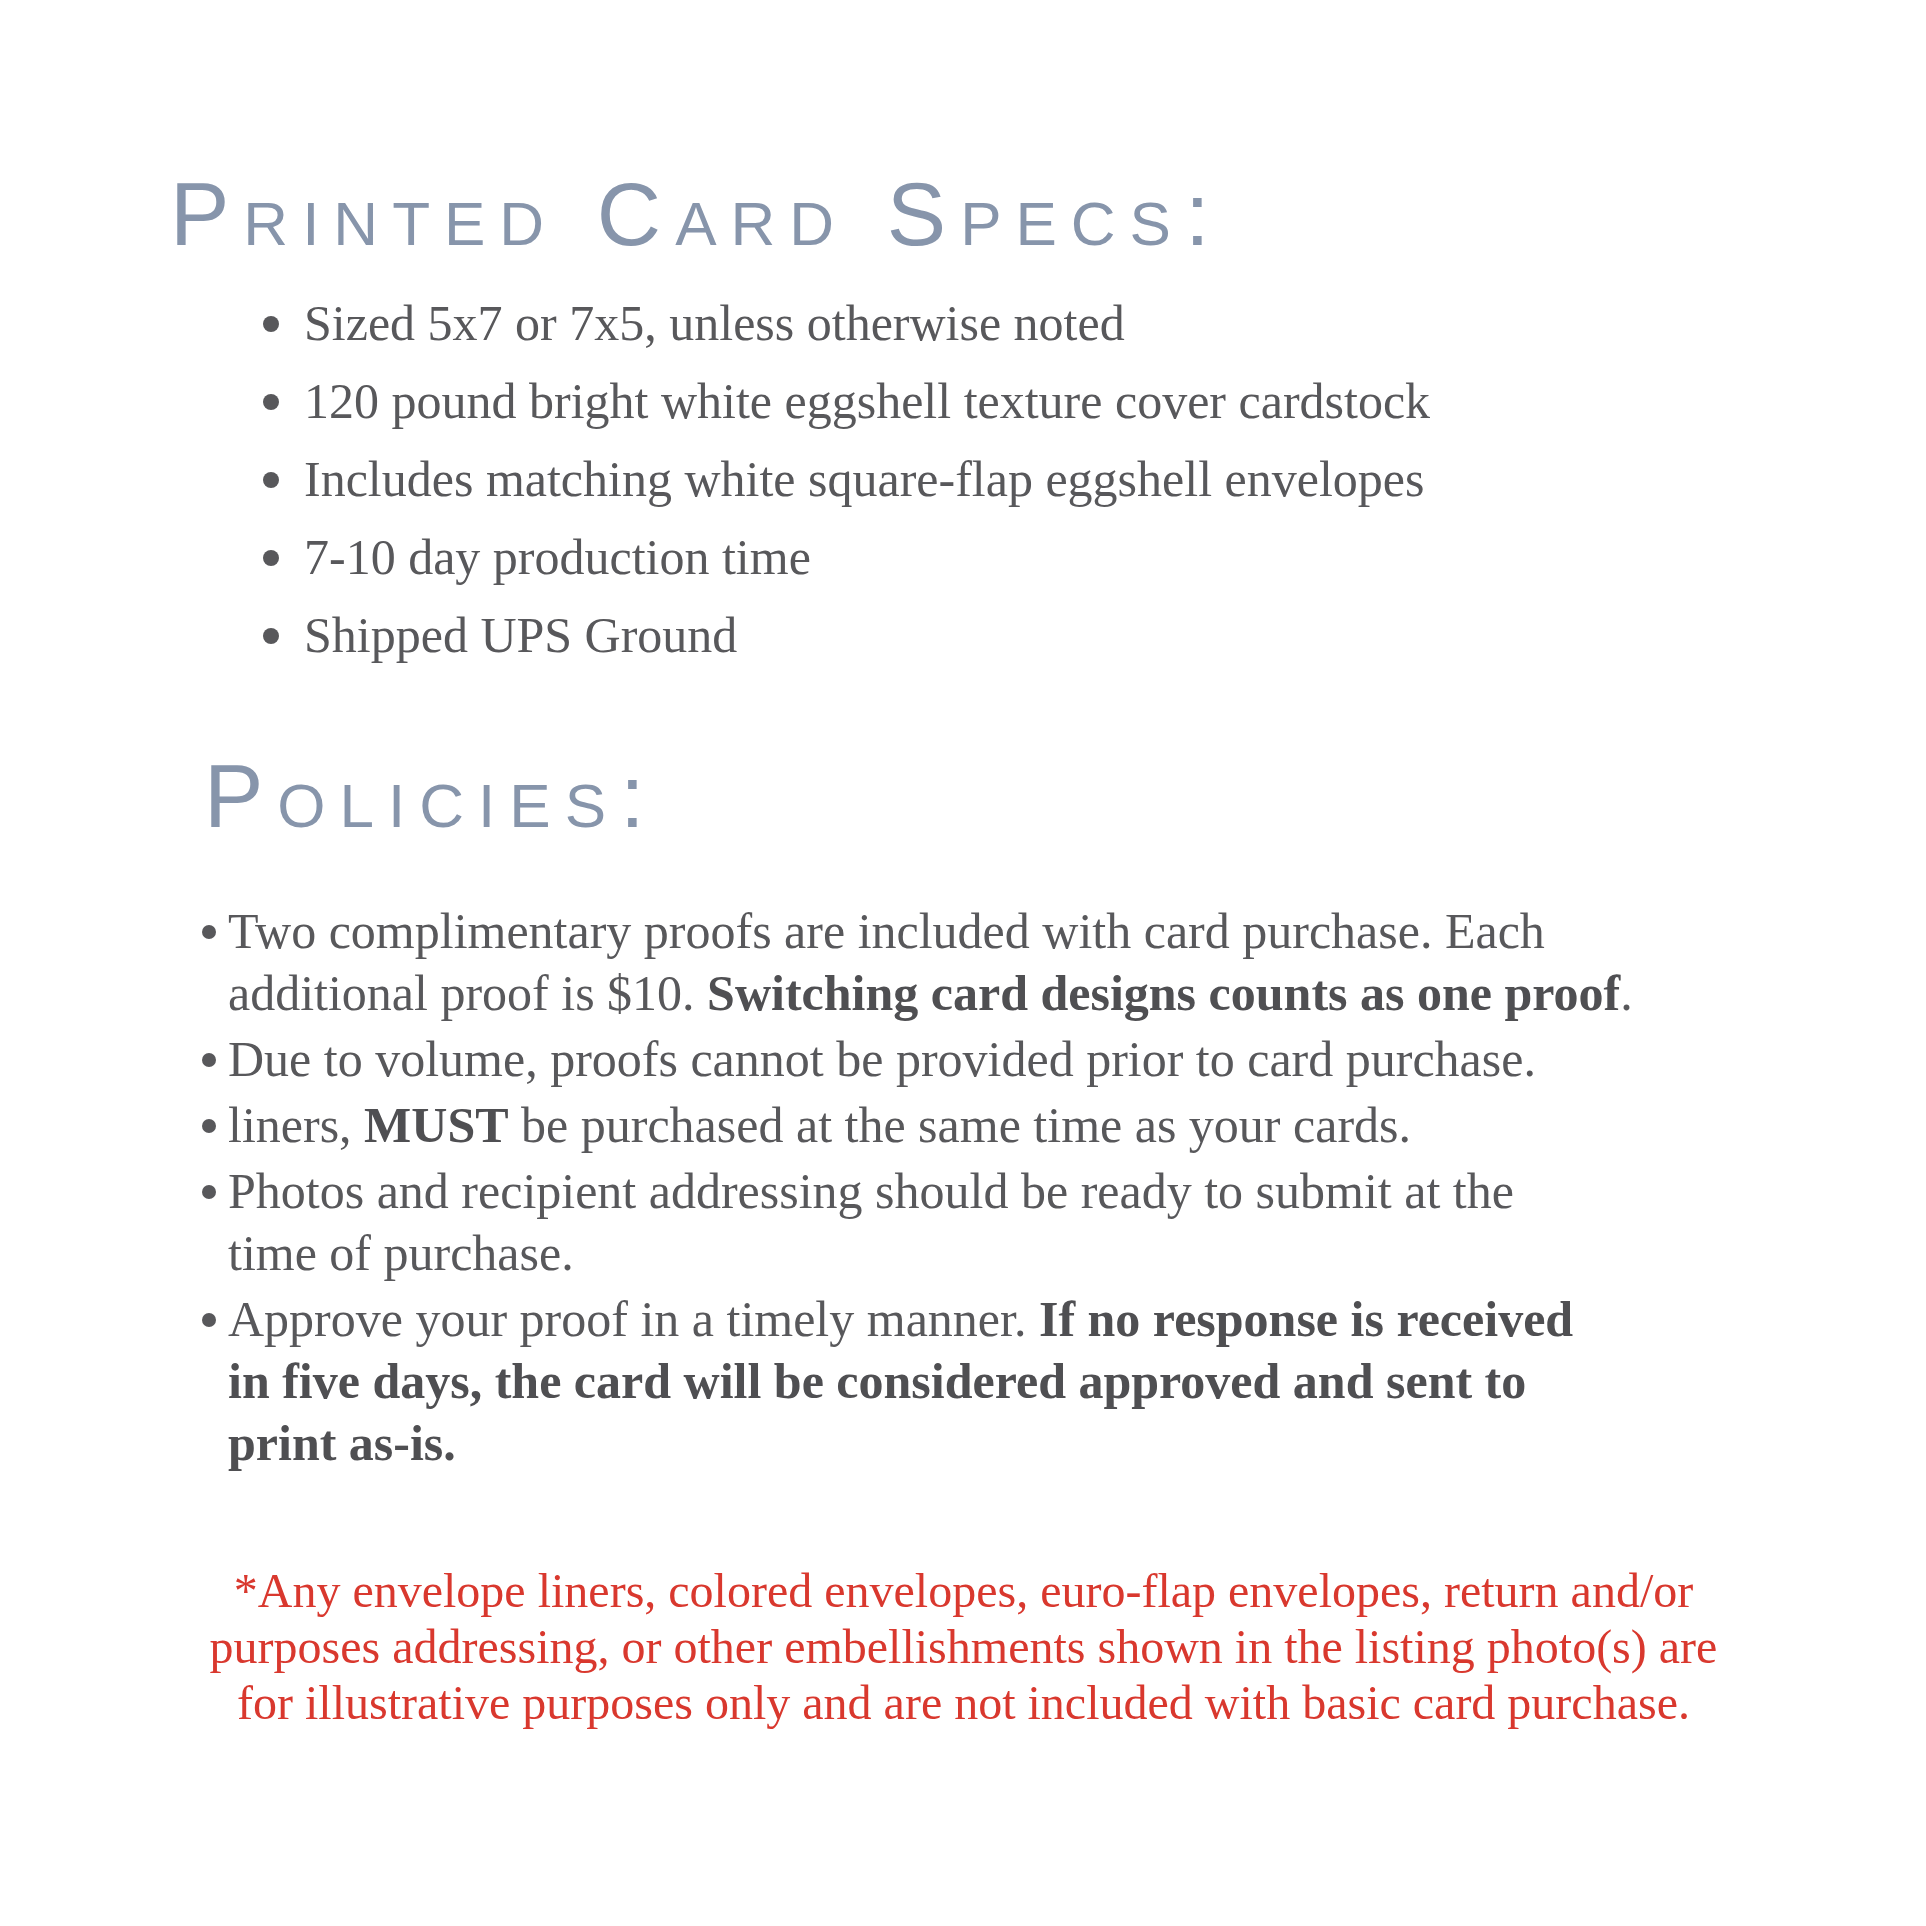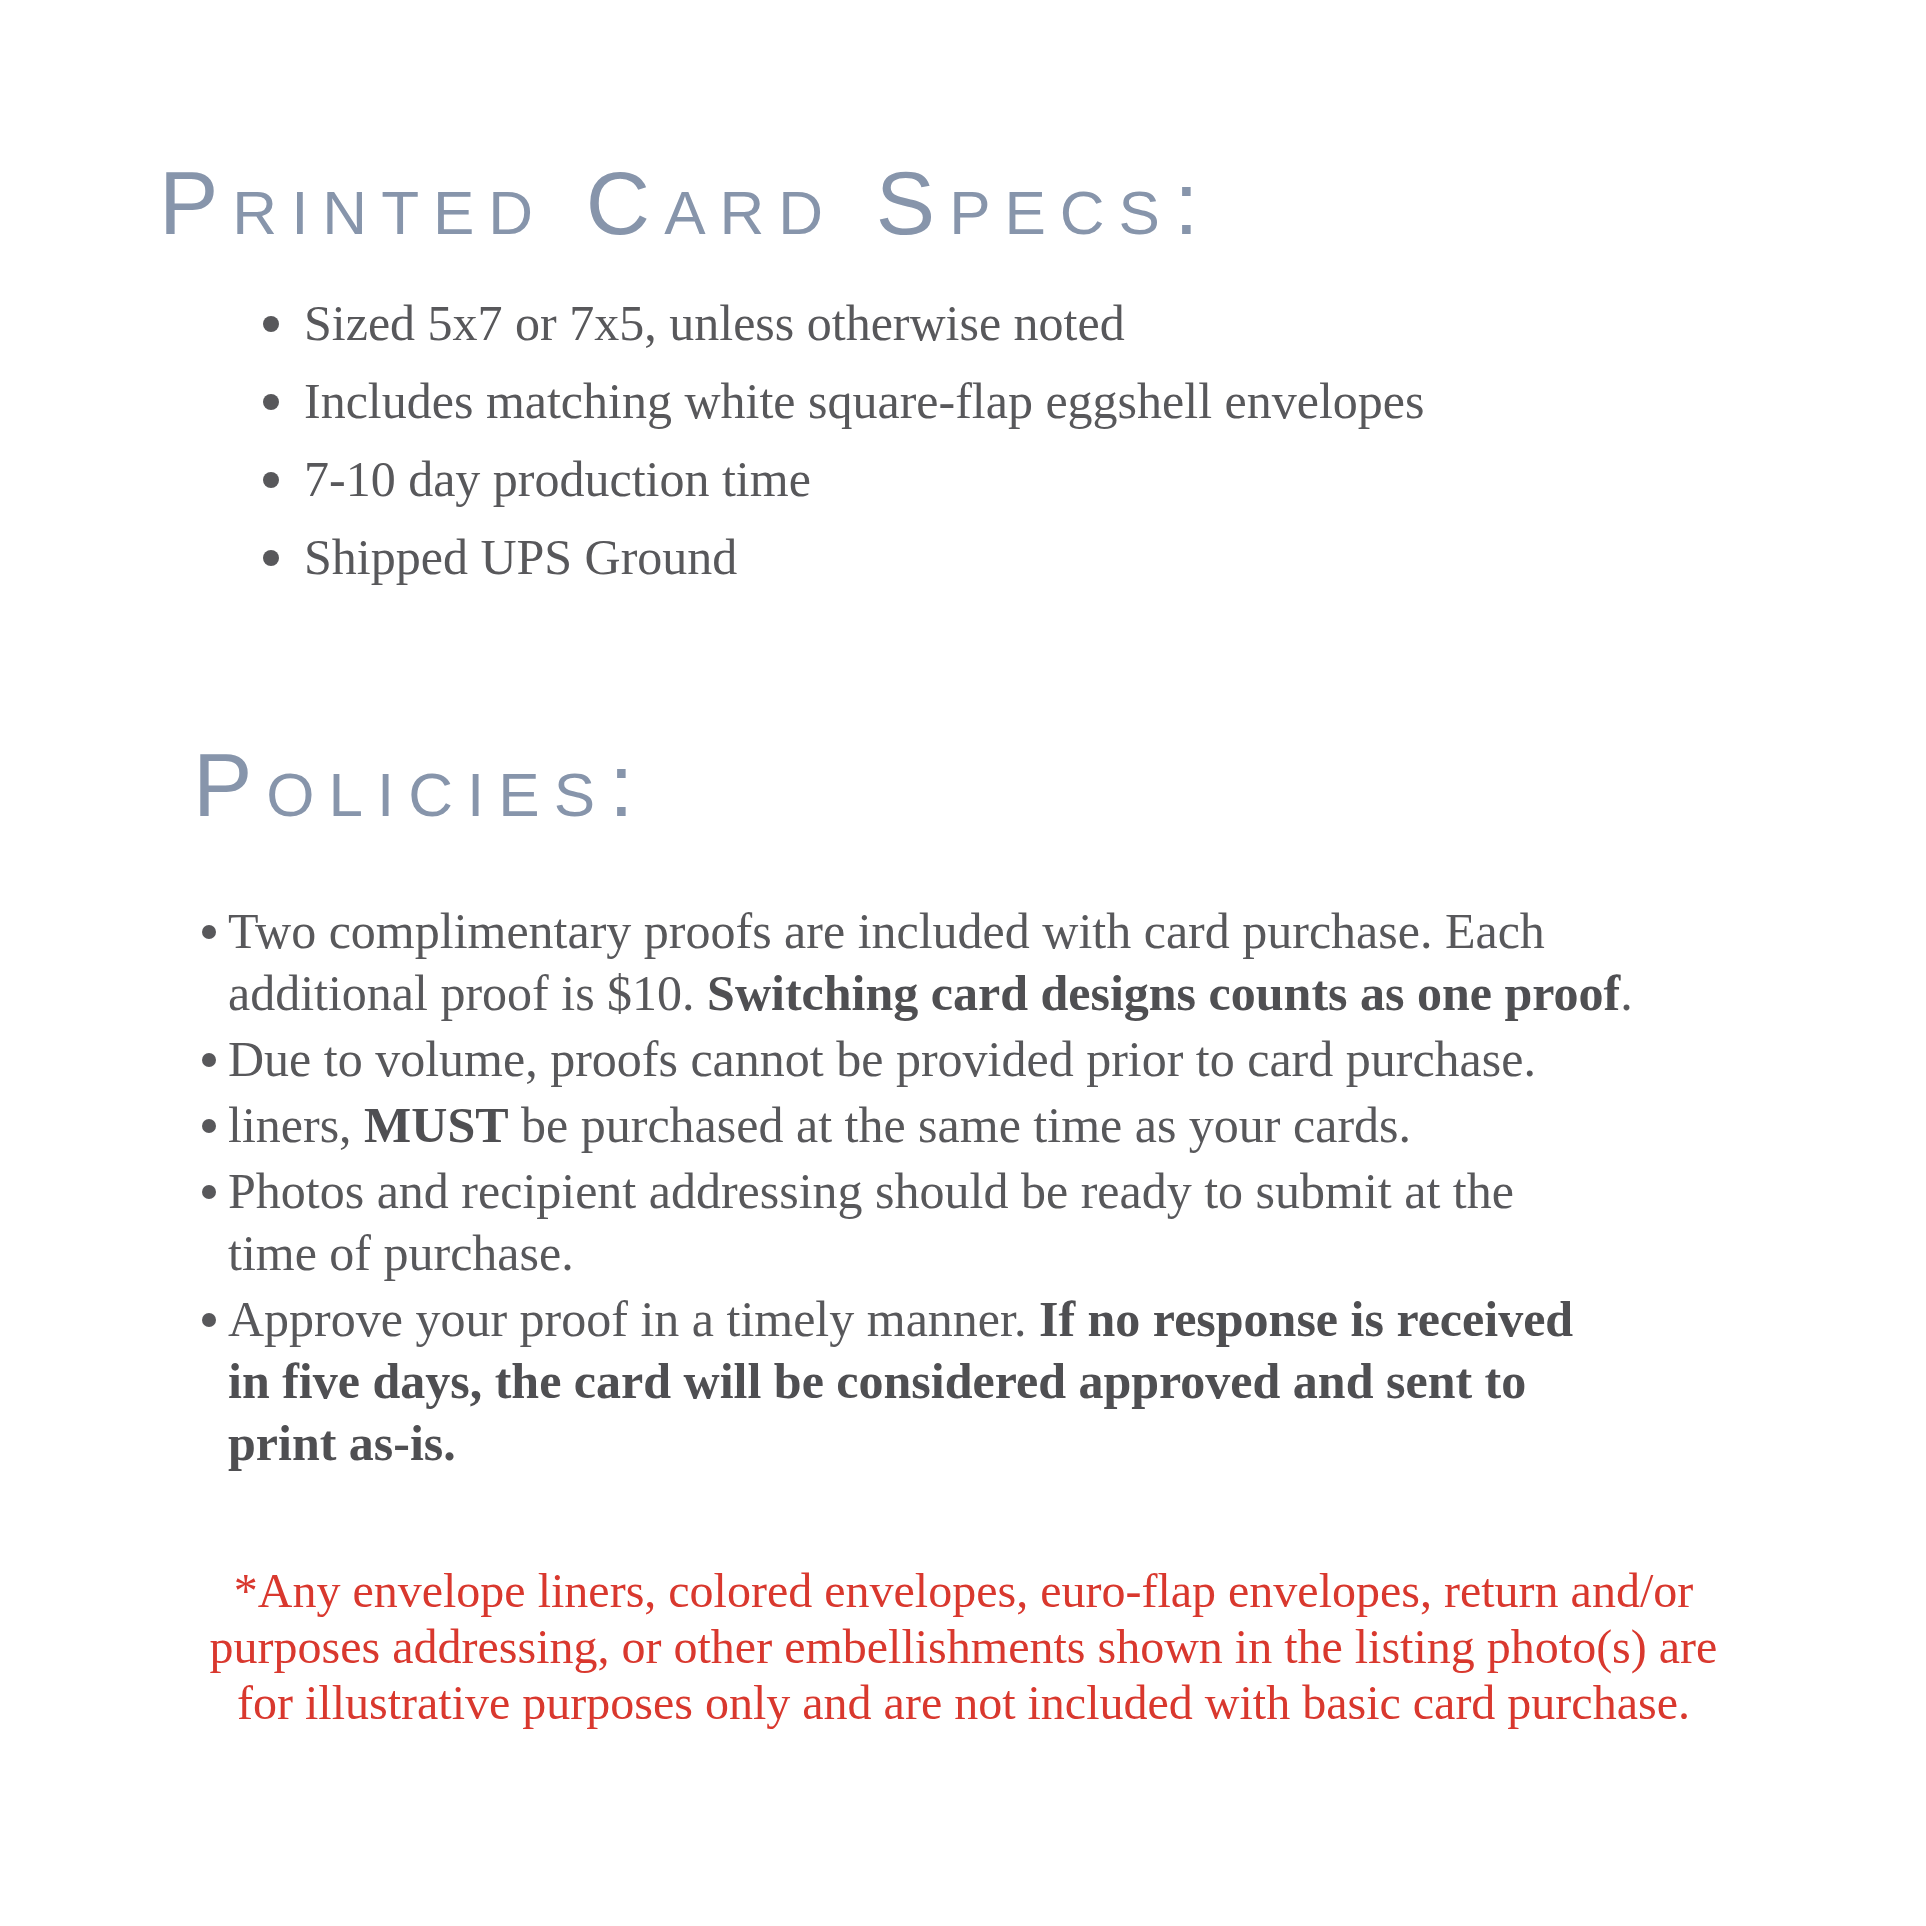--- a/index.html
+++ b/index.html
@@ -12,21 +12,21 @@
   html,body{margin:0;padding:0;background:#e9e9e9;}
   .canvas{
     position:relative;
     width:1927px;height:1927px;
     background:var(--page-bg);
     overflow:hidden;
     font-family:"Liberation Serif","DejaVu Serif",serif;
     margin:0 auto;
   }
   .heading{
-    position:absolute;margin:1px;
+    position:absolute;margin:12px;
     font-family:"Liberation Sans","DejaVu Sans",sans-serif;
     font-weight:400;
     font-variant:small-caps;
     color:var(--heading-color);
     line-height:1.05;
     white-space:nowrap;
   }
   .h1{left:158px;top:156px;font-size:89px;letter-spacing:14px;}
   .h2{left:192px;top:738px;font-size:89px;letter-spacing:14px;text-align:right;}
 
@@ -69,20 +69,21 @@
 </style>
 </head>
 <body>
 
 <div class="canvas">
 
   <h1 class="heading h1">Printed Card Specs:</h1>
 
   <ul class="doc-list specs-list" id="specs-list">
       <li><span class="dot"></span><span>Sized 5x7 or 7x5, unless otherwise noted</span></li>
+      <li><span class="dot"></span><span>120 pound bright white eggshell texture cover cardstock</span></li>
       <li><span class="dot"></span><span>Includes matching white square-flap eggshell envelopes</span></li>
       <li><span class="dot"></span><span>7-10 day production time</span></li>
       <li><span class="dot"></span><span>Shipped UPS Ground</span></li>
     </ul>
 
   <h2 class="heading h2">Policies:</h2>
 
   <ul class="doc-list policies-list" id="policies-list">
       <li>
         <span class="dot"></span>

